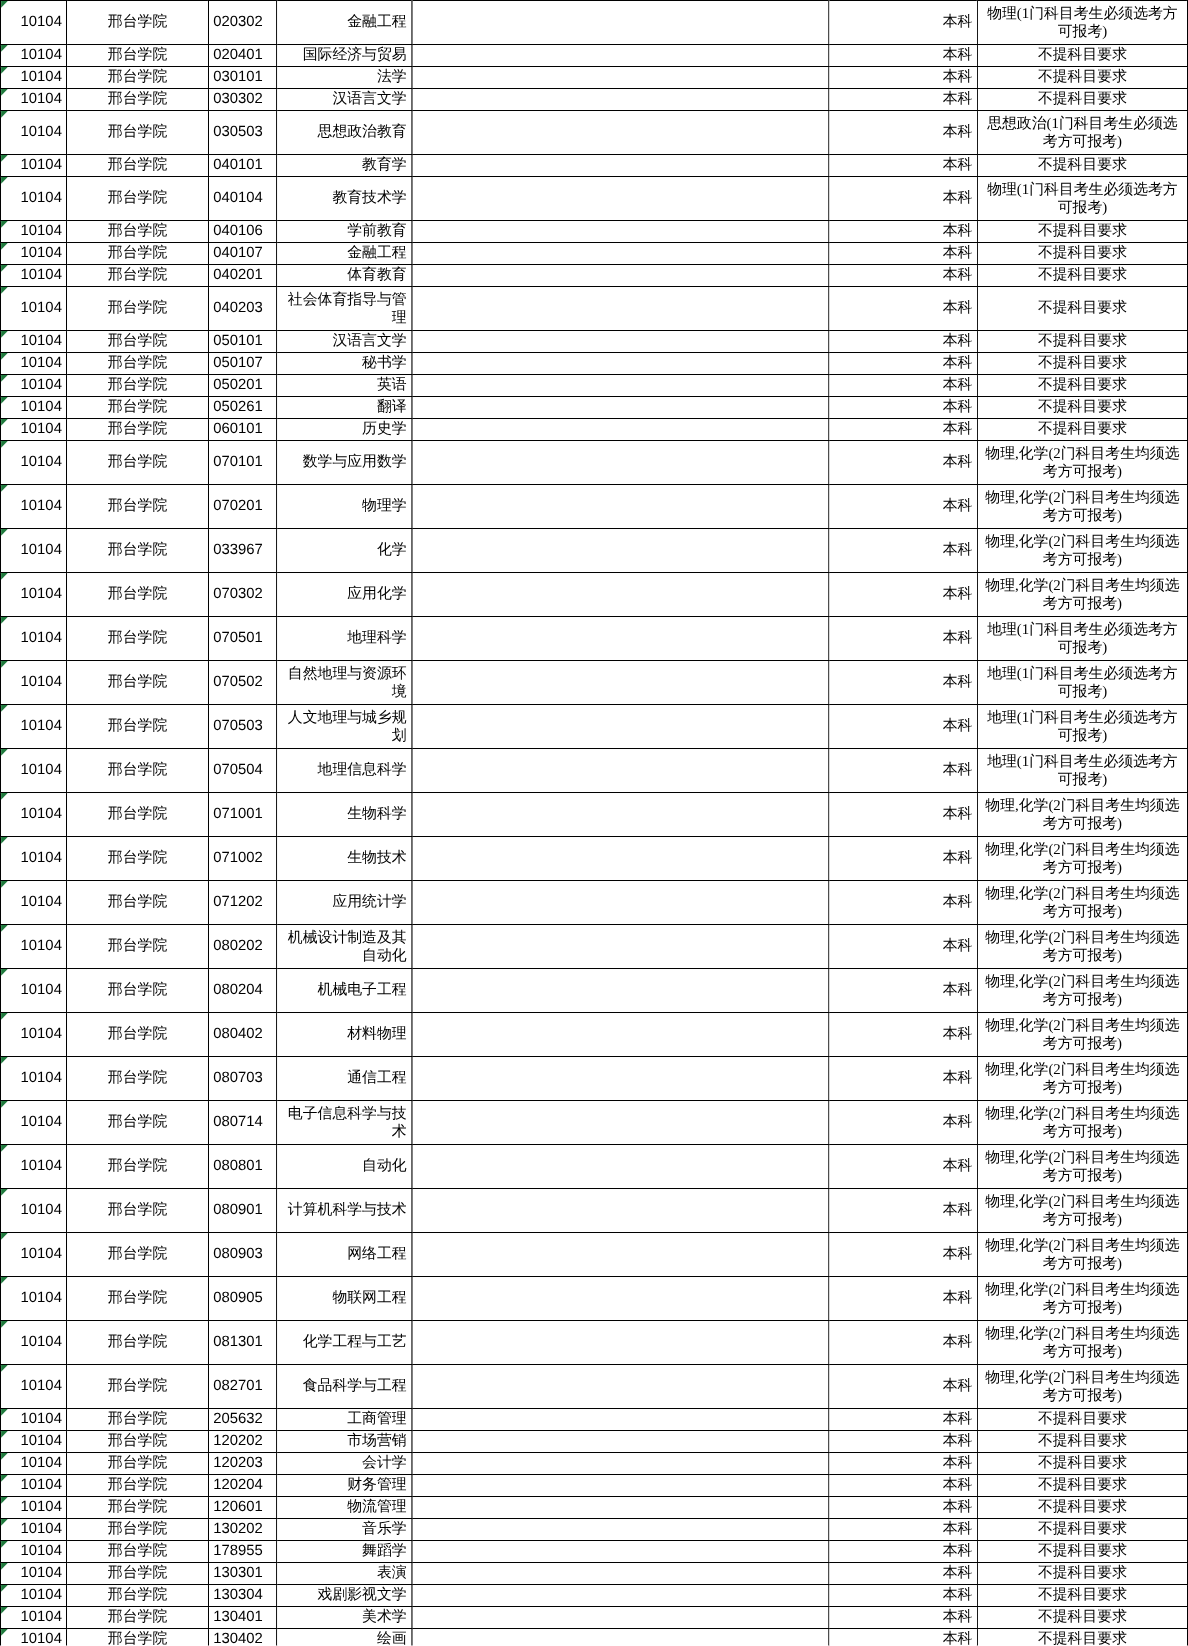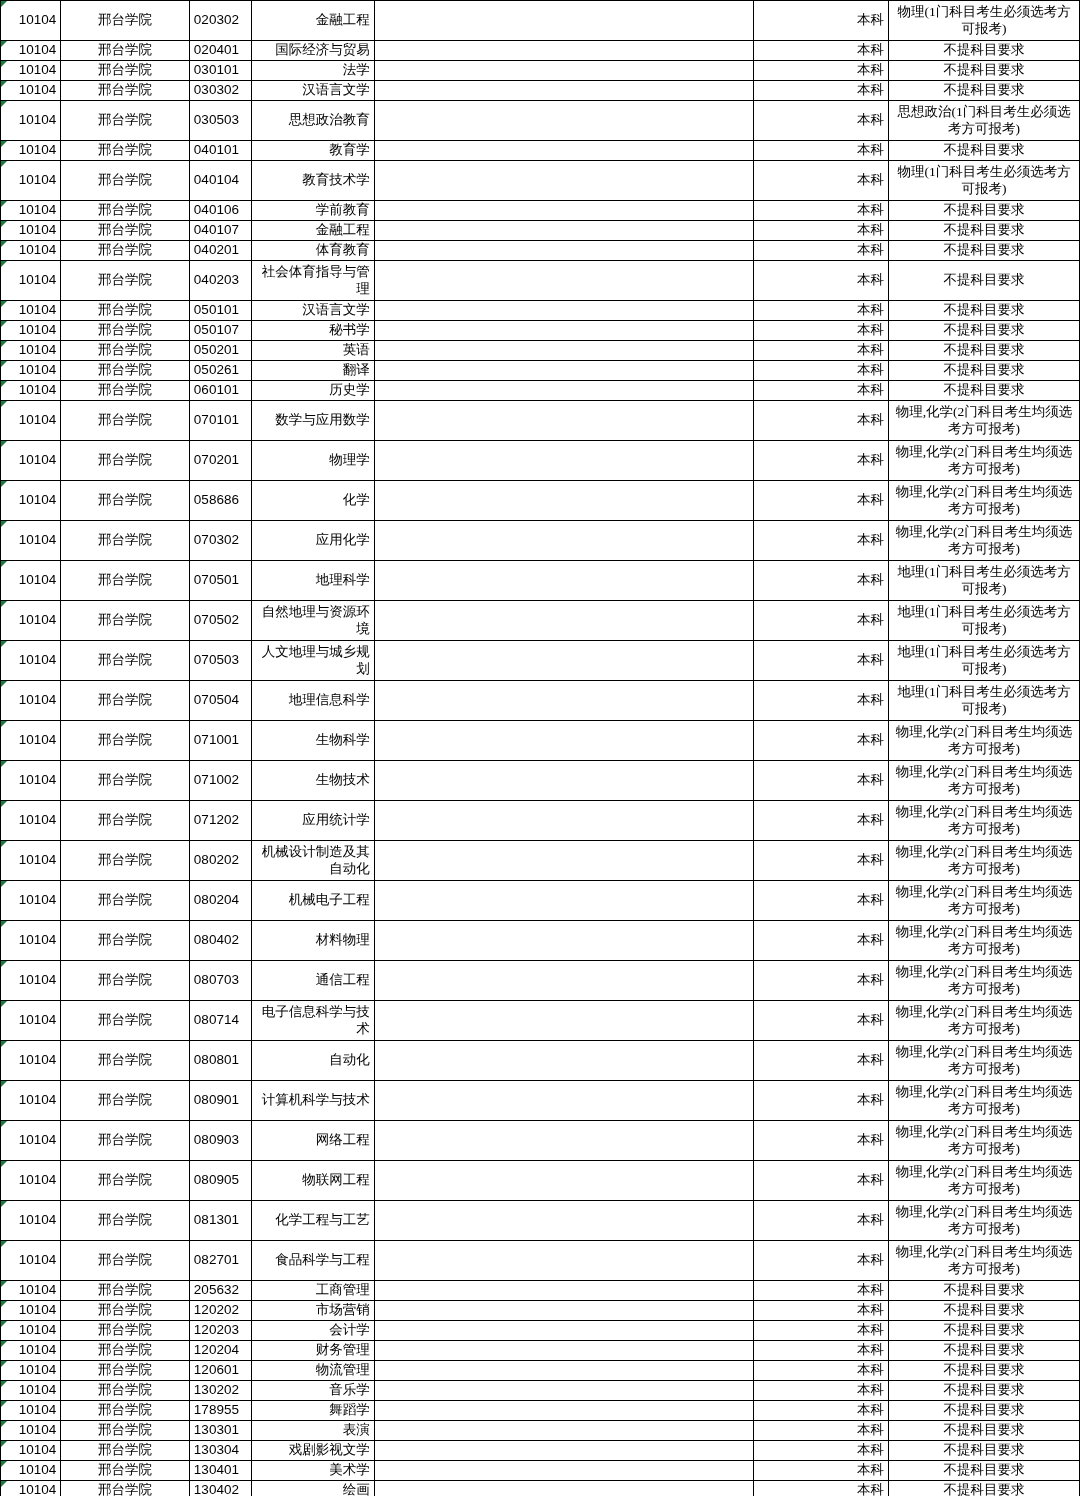--- a/index.html
+++ b/index.html
@@ -235,21 +235,21 @@
         <td class="school">邢台学院</td>
         <td class="majorno">070201</td>
         <td class="name">物理学</td>
         <td class="blank"></td>
         <td class="level">本科</td>
         <td class="req">物理,化学(2门科目考生均须选考方可报考)</td>
       </tr>
       <tr class="r-tall">
         <td class="code">10104</td>
         <td class="school">邢台学院</td>
-        <td class="majorno">058686</td>
+        <td class="majorno">033967</td>
         <td class="name">化学</td>
         <td class="blank"></td>
         <td class="level">本科</td>
         <td class="req">物理,化学(2门科目考生均须选考方可报考)</td>
       </tr>
       <tr class="r-tall">
         <td class="code">10104</td>
         <td class="school">邢台学院</td>
         <td class="majorno">070302</td>
         <td class="name">应用化学</td>

